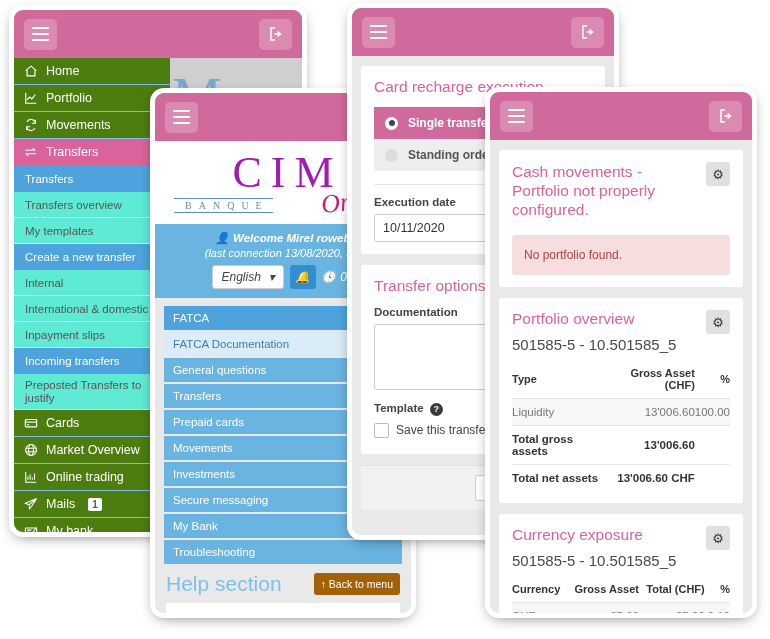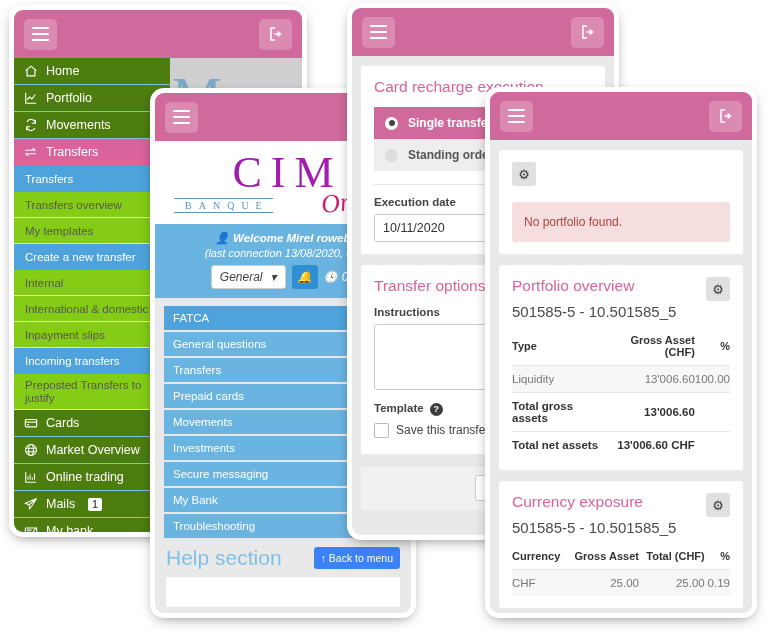--- a/index.html
+++ b/index.html
@@ -55,21 +55,21 @@
   .side-row {
     display:flex; align-items:center; gap:8px;
     height: 27px; padding: 0 9px;
     font-size: 12.5px; color: #ffffff;
     background: #4d7c0f;
     border-bottom: 1px solid #7fc0e8;
     white-space: nowrap;
   }
   .side-row.active { background: #d9639a; border-bottom-color:#d9639a; }
   .side-row.sub {
-    background: #84cc16; color: #555; font-size: 11.5px;
+    background: #5eead4; color: #555; font-size: 11.5px;
     border-bottom: 1px solid #e2e2e2; height: 26px; padding-left: 11px;
   }
   .side-row.sub.hl { background: #4ea3dc; color: #fff; border-bottom-color:#4ea3dc; }
   .side-row.sub.two { height: 36px; line-height: 13px; white-space: normal; align-items:center; }
   .side-row .ico { width: 15px; display:flex; align-items:center; justify-content:center; flex:0 0 15px; }
   .badge {
     display:inline-block; background:#fff; color:#5a5a5a;
     font-size: 10px; padding: 0 4px; border-radius: 2px;
     line-height: 13px; margin-left: 5px; font-weight:bold;
   }
@@ -111,21 +111,21 @@
   .clock-txt { font-size: 12px; color:#fff; white-space:nowrap; }
   .helpmenu { padding: 8px 9px 0 9px; }
   .hm-item {
     background:#6ab4e2; color:#fff; font-size:11.5px;
     padding: 6px 9px; margin-bottom: 2px; white-space:nowrap;
   }
   .hm-item.first { background:#4ea3dc; }
   .hm-item.doc { background:#d9ecf8; color:#3d7ea8; }
   .help-title-row { display:flex; align-items:center; justify-content:space-between; padding: 6px 11px 7px 11px; }
   .help-title { color:#7fc0e8; font-size: 21px; }
-  .back-btn { background:#3b82f6; color:#fff; font-size:10.5px; border-radius:3px; padding: 5px 7px; white-space:nowrap; }
+  .back-btn { background:#a16207; color:#fff; font-size:10.5px; border-radius:3px; padding: 5px 7px; white-space:nowrap; }
   .white-strip { background:#fff; height: 30px; margin: 0 11px; }
 
   
   #panel3 { left: 352px; top: 8px; width: 262px; height: 527px; }
   #panel3 .body { height: calc(100% - 48px); background:#e9e9e9; padding: 10px 9px; overflow:hidden; }
   .card { background:#fff; border-radius: 3px; padding: 12px 13px; margin-bottom: 11px; }
   .card-title { color:#d9639a; font-size: 15.5px; margin-bottom: 11px; white-space:nowrap; }
   .radio-opt {
     display:flex; align-items:center; gap:10px;
     padding: 9px 11px; font-size: 12px; font-weight:bold;
@@ -322,33 +322,34 @@
       </div>
 
       <div class="welcome">
         <div class="l1">
           <span>👤</span>
           <span>Welcome Mirel roweb</span>
         </div>
         <div class="l2">(last connection 13/08/2020, 3:4</div>
         <div class="wrow">
           <div class="lang-sel">
-            <span>General</span>
+            <span>English</span>
             <span>▾</span>
           </div>
           <div class="bell-btn">🔔</div>
           <div class="clock-txt">
             <span>🕓</span>
             <span>09</span>
           </div>
         </div>
       </div>
 
       <div class="helpmenu">
         <div class="hm-item first">FATCA</div>
+        <div class="hm-item doc">FATCA Documentation</div>
         <div class="hm-item">General questions</div>
         <div class="hm-item">Transfers</div>
         <div class="hm-item">Prepaid cards</div>
         <div class="hm-item">Movements</div>
         <div class="hm-item">Investments</div>
         <div class="hm-item">Secure messaging</div>
         <div class="hm-item">My Bank</div>
         <div class="hm-item">Troubleshooting</div>
       </div>
 
@@ -390,21 +391,21 @@
           <span class="rdot empty"></span>
           <span>Standing order</span>
         </div>
         <div class="hr"></div>
         <div class="fld-label">Execution date</div>
         <div class="fld-input">10/11/2020</div>
       </div>
 
       <div class="card">
         <div class="card-title">Transfer options</div>
-        <div class="fld-label">Instructions</div>
+        <div class="fld-label">Documentation</div>
         <div class="txtarea"></div>
         <div class="fld-label" style="margin-top:12px;">
           <span>Template</span>
           <span class="help-dot">?</span>
         </div>
         <div class="tmpl-row">
           <span class="chkbox"></span>
           <span>Save this transfer a</span>
         </div>
         <div class="cut"></div>
@@ -433,20 +434,21 @@
       <div class="logout">
         <svg width="16" height="16" viewBox="0 0 16 16" fill="none" stroke="#fff" stroke-width="1.5">
           <path d="M7 2H3v12h4M9.5 5.5L12.5 8l-3 2.5M6.5 8h6"></path>
         </svg>
       </div>
     </div>
     <div class="body">
 
       <div class="card">
         <div class="card-hd">
+          <div class="card-title" style="white-space:normal;line-height:19px;margin-bottom:0;">Cash movements - Portfolio not properly configured.</div>
           <div class="gear-btn">⚙</div>
         </div>
         <div class="alert-box">No portfolio found.</div>
       </div>
 
       <div class="card">
         <div class="card-hd">
           <div class="card-title" style="margin-bottom:0;">Portfolio overview</div>
           <div class="gear-btn">⚙</div>
         </div>

